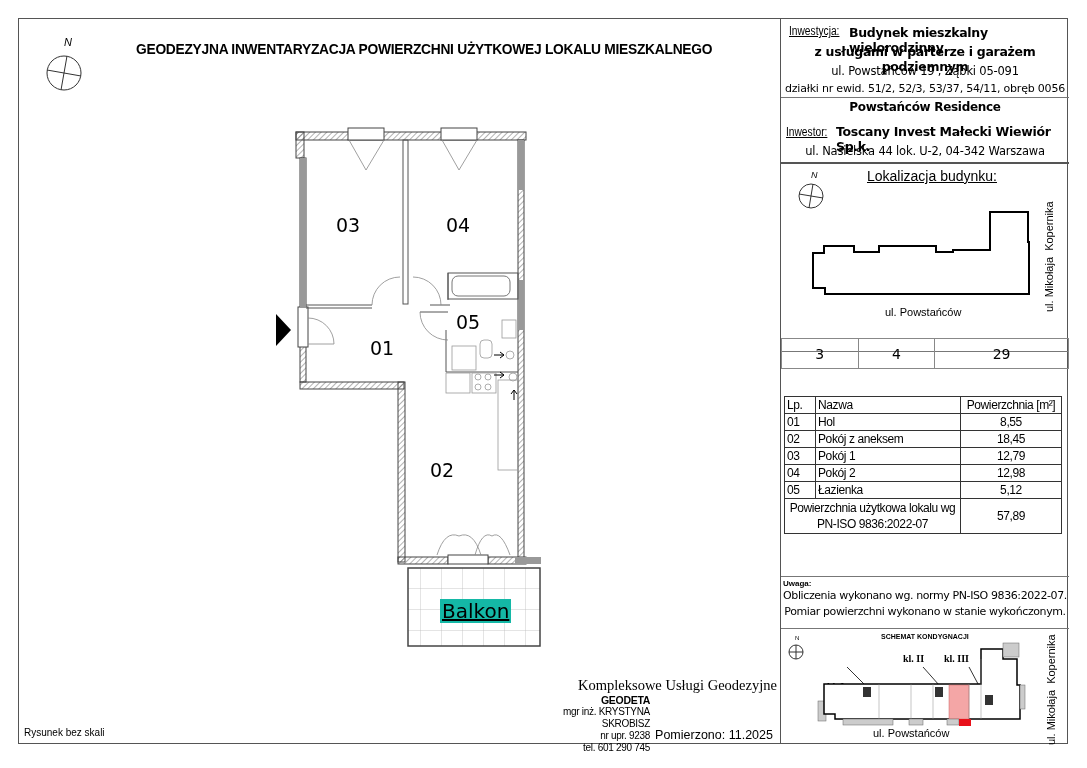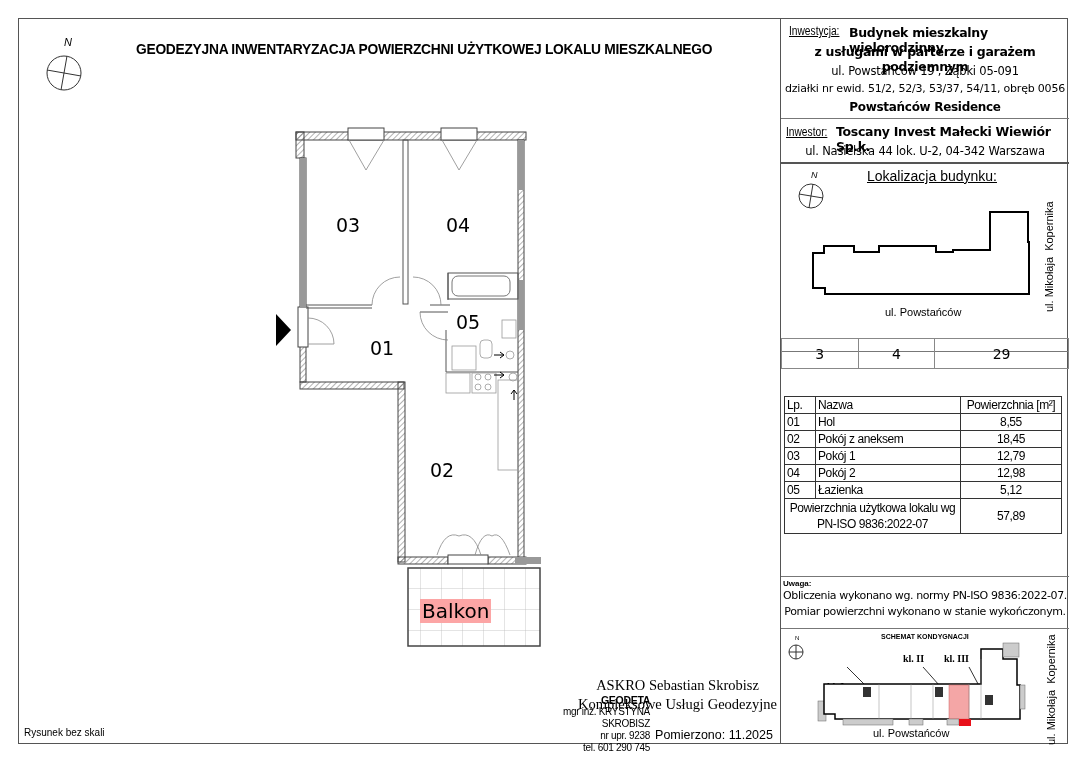--- a/index.html
+++ b/index.html
@@ -122,25 +122,25 @@
   <polygon points="276,314 291,330 276,346" fill="#000"></polygon>
 
   <rect x="408" y="568" width="132" height="78" fill="url(#grid)" stroke="#444" stroke-width="1.5"></rect>
 </svg>
 
 <div class="room-label" style="left:336px;top:214px;">03</div>
 <div class="room-label" style="left:446px;top:214px;">04</div>
 <div class="room-label" style="left:456px;top:311px;">05</div>
 <div class="room-label" style="left:370px;top:337px;">01</div>
 <div class="room-label" style="left:430px;top:459px;">02</div>
-<div class="room-label" style="left:420px;top:599px;font-size:20px;background:#fca5a5;padding:0 2px;">Balkon</div>
+<div class="room-label" style="left:440px;top:599px;font-size:20px;background:#14b8a6;padding:0 2px;text-decoration:underline;">Balkon</div>
 
 <div class="panel">
 
-  <div class="pbox" style="top:0;height:101px;">
+  <div class="pbox" style="top:0;height:80px;">
     <div class="abs" style="left:8px;top:3px;"><span class="inv-lbl">Inwestycja:</span></div>
     <div class="abs bold13" style="left:68px;top:7px;">Budynek mieszkalny wielorodzinny</div>
     <div class="abs bold13 center" style="left:0;width:288px;top:26px;">z usługami w parterze i garażem podziemnym</div>
     <div class="abs reg12 center" style="left:0;width:288px;top:46px;">ul. Powstańców 19 , Ząbki 05-091</div>
     <div class="abs reg12 center" style="left:0;width:288px;top:64px;font-size:11px;">działki nr ewid. 51/2, 52/3, 53/37, 54/11, obręb 0056</div>
     <div class="abs bold13 center" style="left:0;width:288px;top:82px;font-size:12px;">Powstańców Residence</div>
   </div>
 
   <div class="pbox" style="top:101px;height:45px;border-bottom:2px solid #555;">
     <div class="abs" style="left:5px;top:3px;"><span class="inv-lbl">Inwestor:</span></div>
@@ -268,16 +268,15 @@
 </div>
 
 <div class="abs noscale">Rysunek bez skali</div>
 <div class="abs sig-geo">
   <div style="font-weight:bold;font-size:10.5px;">GEODETA</div>
   <div>mgr inż. KRYSTYNA SKROBISZ</div>
   <div>nr upr. 9238</div>
   <div>tel. 601 290 745</div>
 </div>
 <div class="abs askro">
-  <div>ASKRO Sebastian Skrobisz</div>
   <div>Kompleksowe Usługi Geodezyjne</div>
 </div>
 <div class="abs pomierz">Pomierzono: 11.2025</div>
 
 </body></html>

